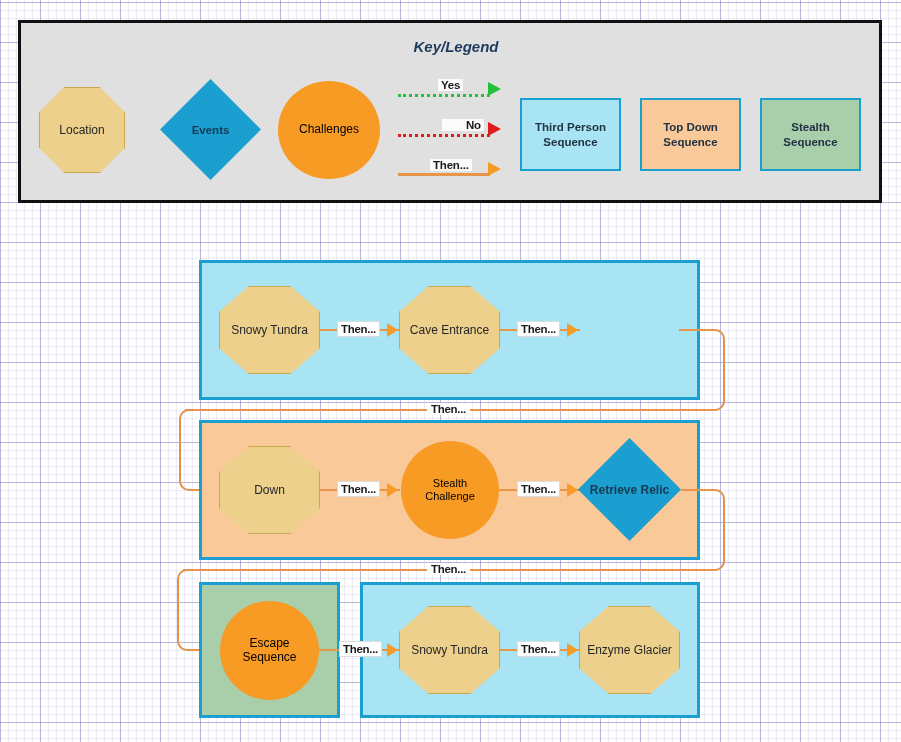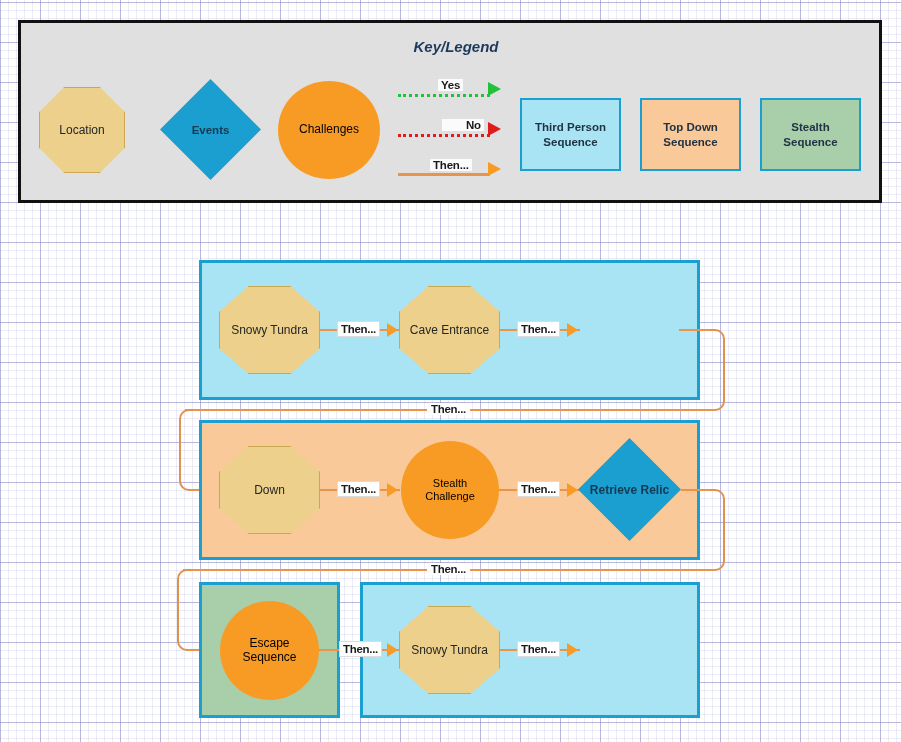--- a/index.html
+++ b/index.html
@@ -225,14 +225,17 @@
   <div class="abs arrowR" style="left:387px;top:643px;"></div>
   <div class="abs thenlabel" style="left:339px;top:641px;">Then...</div>
 
   <div class="abs octagon" style="left:399px;top:606px;width:101px;height:88px;font-size:12px;">
     <span class="nodelabel">Snowy Tundra</span>
   </div>
   <div class="abs hline" style="left:500px;top:649px;width:80px;"></div>
   <div class="abs arrowR" style="left:567px;top:643px;"></div>
   <div class="abs thenlabel" style="left:517px;top:641px;">Then...</div>
 
+  <div class="abs octagon" style="left:579px;top:606px;width:101px;height:88px;font-size:12px;">
+    <span class="nodelabel">Enzyme Glacier</span>
+  </div>
 
 </div>
 
 </body></html>

